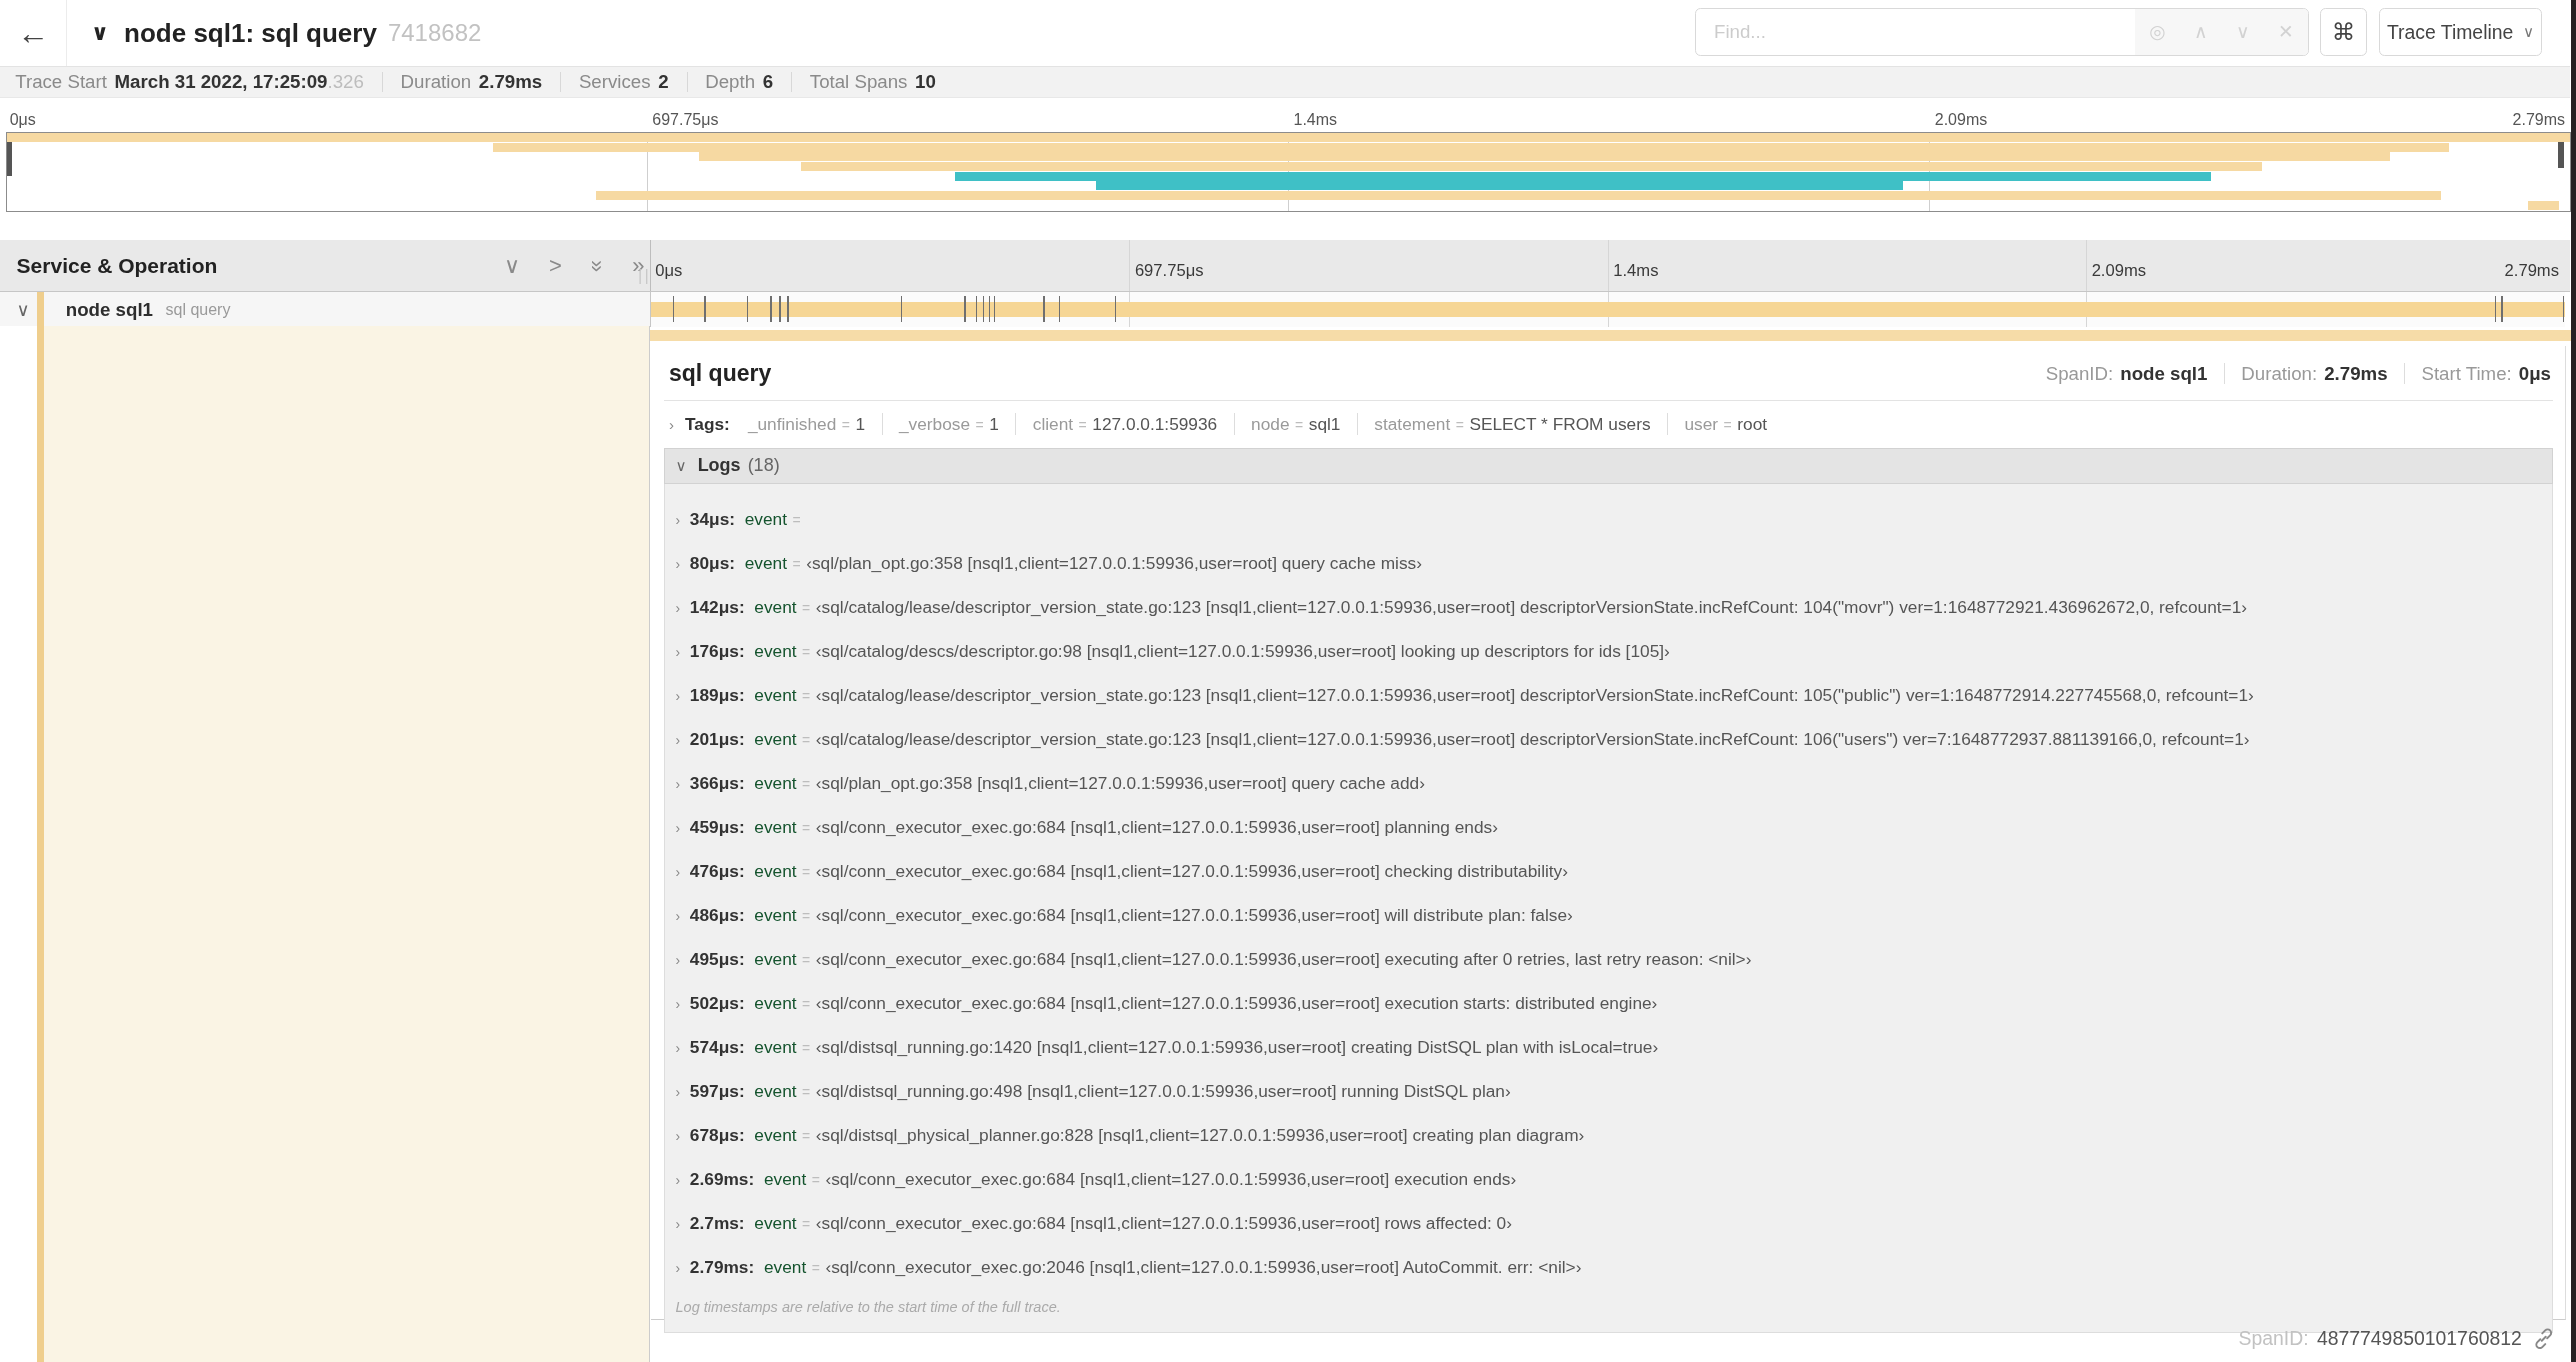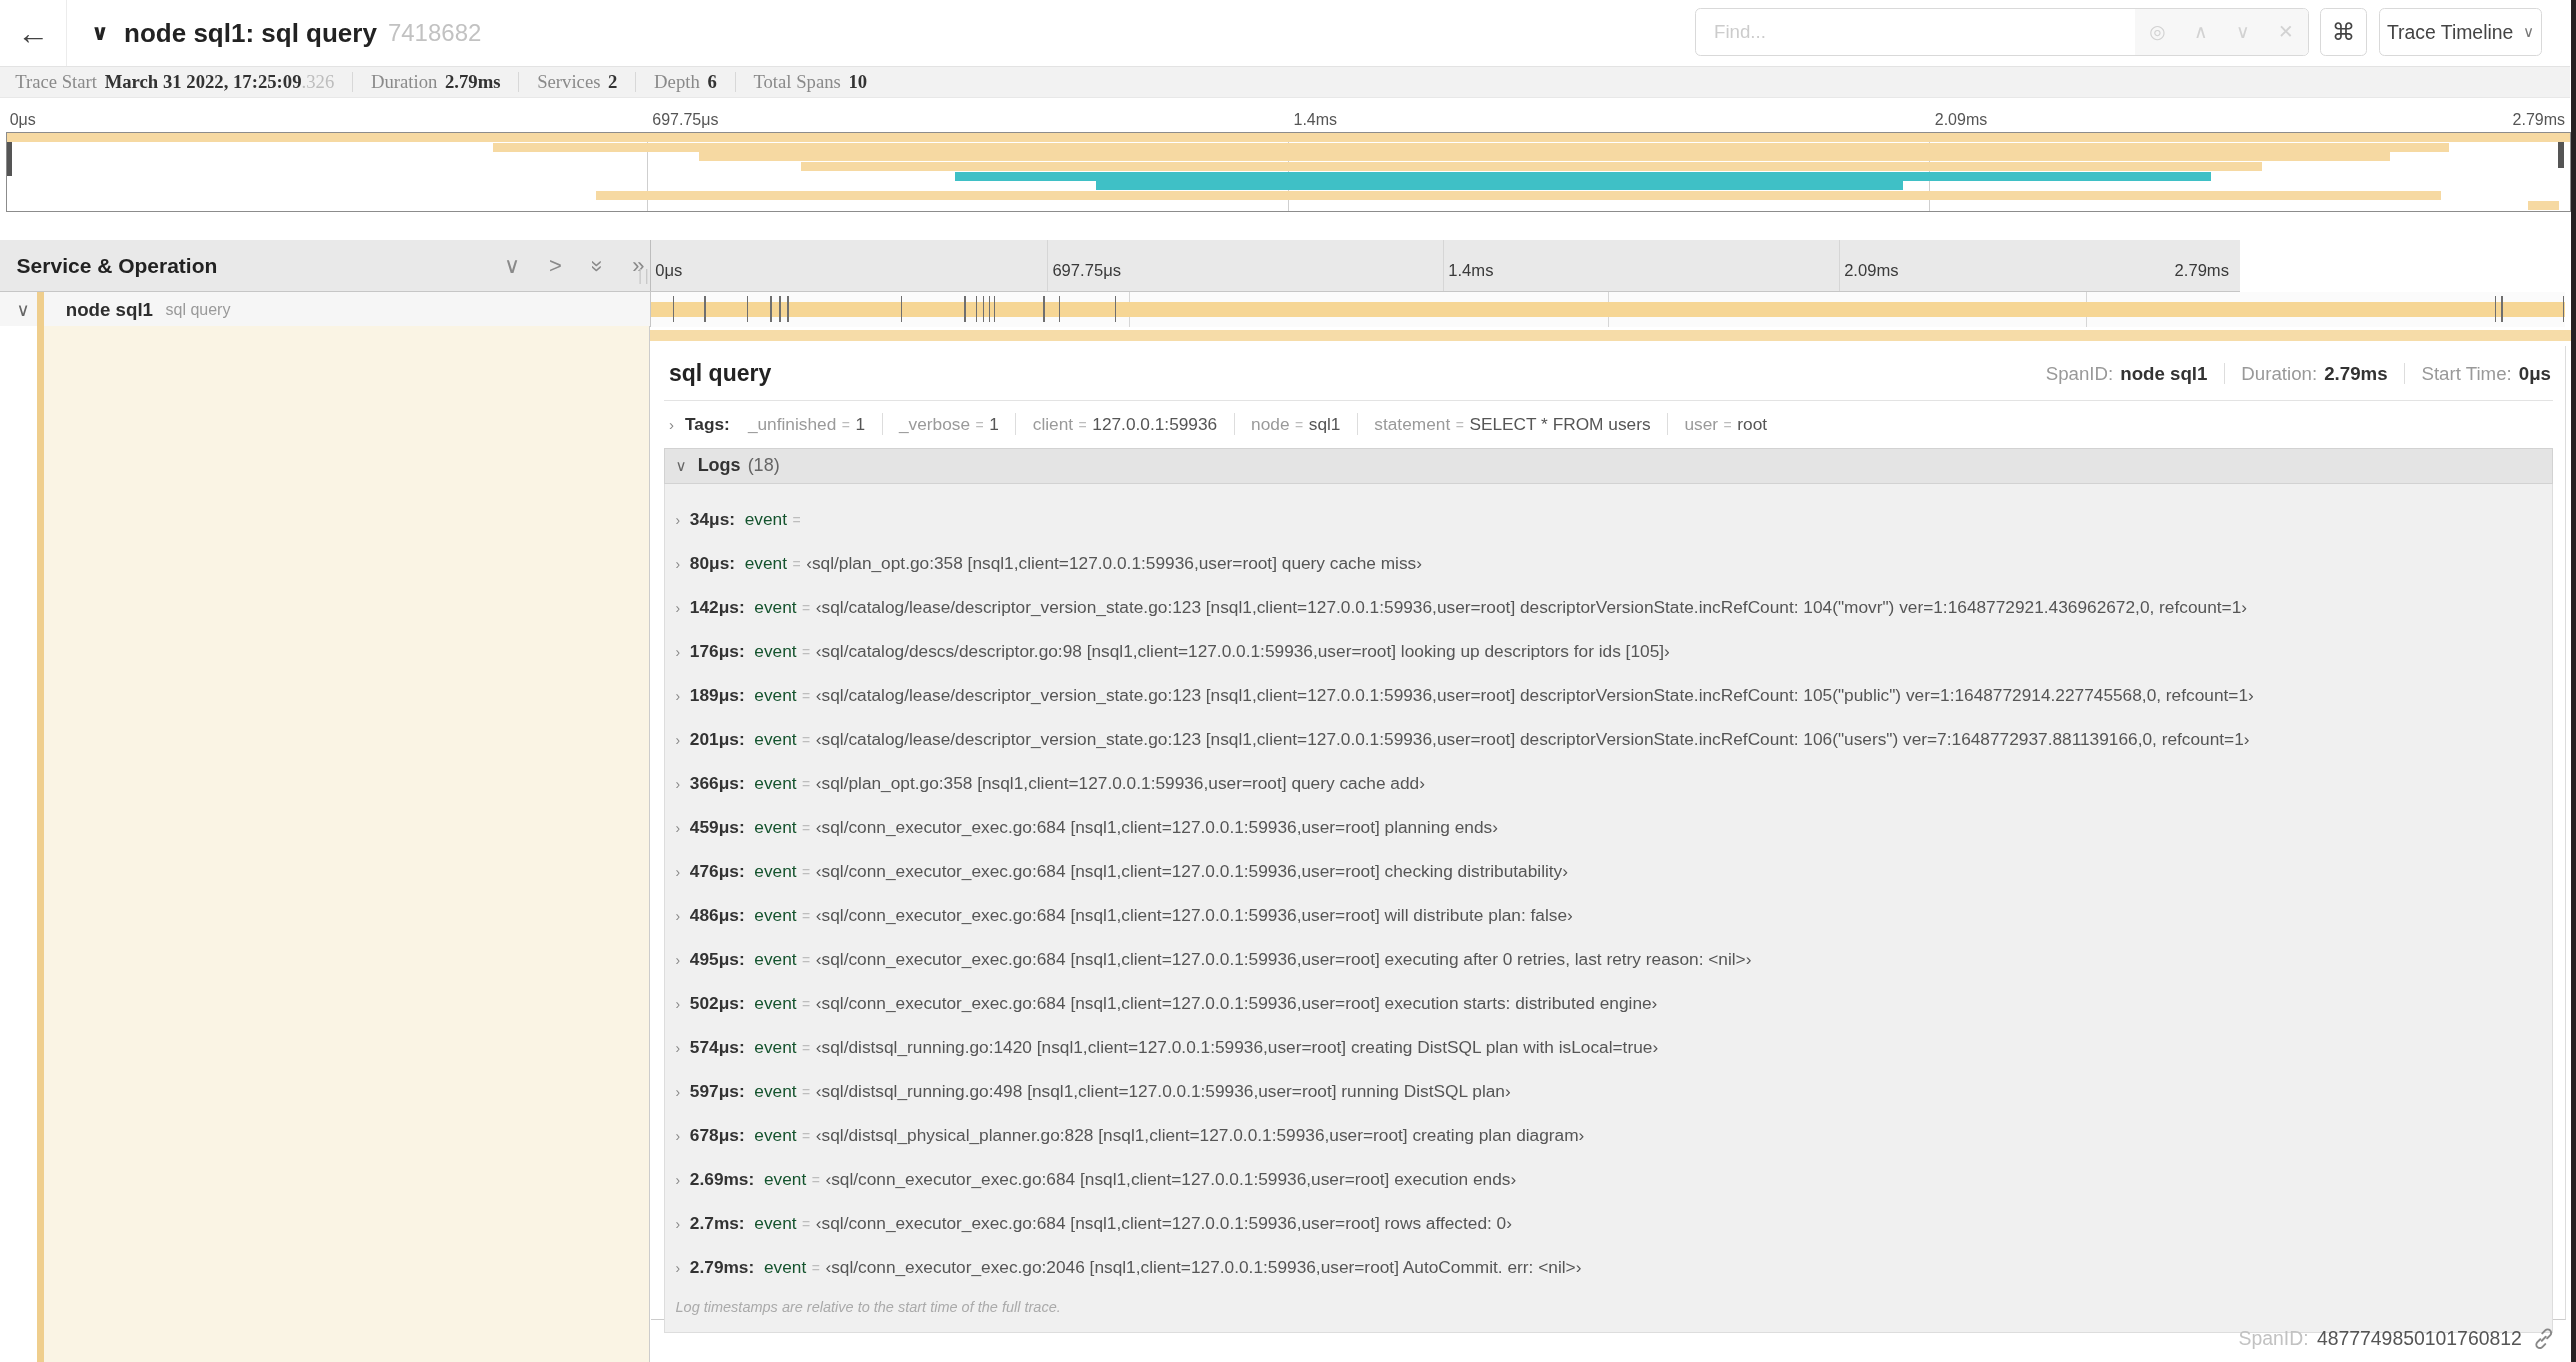--- a/index.html
+++ b/index.html
@@ -25,39 +25,39 @@
            background:#fff;display:flex;align-items:center;justify-content:center;font-size:23.5px;color:#444;
            box-sizing:border-box;cursor:pointer;}
   .view-btn{position:absolute;left:2379px;top:8.3px;width:163px;height:48px;border:0.7px solid #d9d9d9;border-radius:5.5px;
             background:#fff;display:flex;align-items:center;justify-content:center;gap:9.7px;font-size:19.4px;color:#444;
             box-sizing:border-box;cursor:pointer;}
   .view-chevron{font-size:15.2px;color:#777;}
 
   
   .infobar{position:absolute;top:66px;left:0;width:2570px;height:32px;background:#f2f2f2;
            border-top:0.7px solid #e3e3e3;border-bottom:0.7px solid #e8e8e8;display:flex;align-items:center;
-           padding-left:15.2px;box-sizing:border-box;font-size:18.7px;font-family:Liberation Serif, serif;}
+           padding-left:15.2px;box-sizing:border-box;font-size:18.7px;}
   .info-item{display:flex;align-items:baseline;white-space:nowrap;}
   .info-label{color:#8a8a8a;}
   .info-value{font-weight:bold;color:#333;margin-left:7.6px;}
   .info-muted{color:#bdbdbd;}
   .info-sep{width:0.7px;height:19.4px;background:#d8d8d8;margin:0 18px;}
 
   
   .mm-labels{position:absolute;top:105px;left:5.5px;width:2565px;height:23.5px;font-size:16px;color:#555;}
   .tick-label{position:absolute;bottom:0;white-space:nowrap;}
   .minimap{position:absolute;top:132px;left:5.5px;width:2565px;height:80px;border:1.4px solid #8c8c8c;
            background:#fff;box-sizing:border-box;}
   .mm-grid{position:absolute;top:0;bottom:0;width:0.7px;background:#cfcfcf;}
   .mm-bar{position:absolute;}
   .mm-handle-l{position:absolute;left:0;top:0;width:5.5px;height:43px;background:#555;}
   .mm-handle-r{position:absolute;right:5.5px;top:0;width:6.2px;height:35px;background:#555;}
 
   
-  .colhead{position:absolute;top:240px;left:0;width:2240px;height:52px;background:#e9e9e9;
+  .colhead{position:absolute;top:240px;left:0;width:2570px;height:52px;background:#e9e9e9;
            border-bottom:1.4px solid #c6c6c6;box-sizing:border-box;}
   .colhead-left{position:absolute;left:0;top:0;width:650px;height:100%;display:flex;align-items:center;}
   .svc-title{font-size:21px;font-weight:bold;color:#222;margin-left:16.6px;}
   .colhead-icons{position:absolute;left:504px;top:0;height:100%;display:flex;align-items:center;gap:29px;
                  color:#8a8a8a;font-size:22px;}
   .ch-ic{cursor:pointer;}
   .rot90{display:inline-block;transform:rotate(90deg);}
   .grip{position:absolute;left:638px;bottom:5.5px;color:#c9c9c9;font-size:16.6px;letter-spacing:2.1px;cursor:col-resize;}
   .colhead-right{position:absolute;left:650px;top:0;right:5.5px;height:100%;border-left:1.4px solid #bdbdbd;
                  box-sizing:border-box;font-size:16.6px;color:#3a3a3a;}

